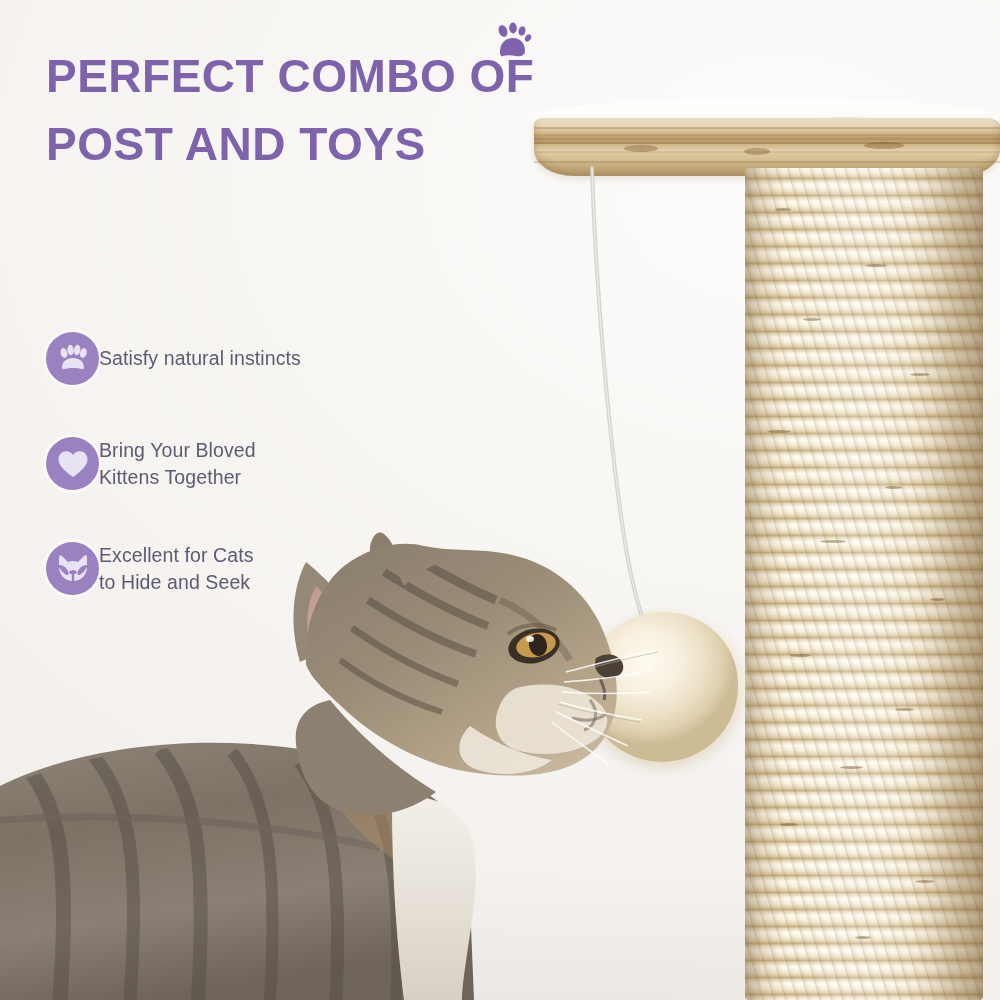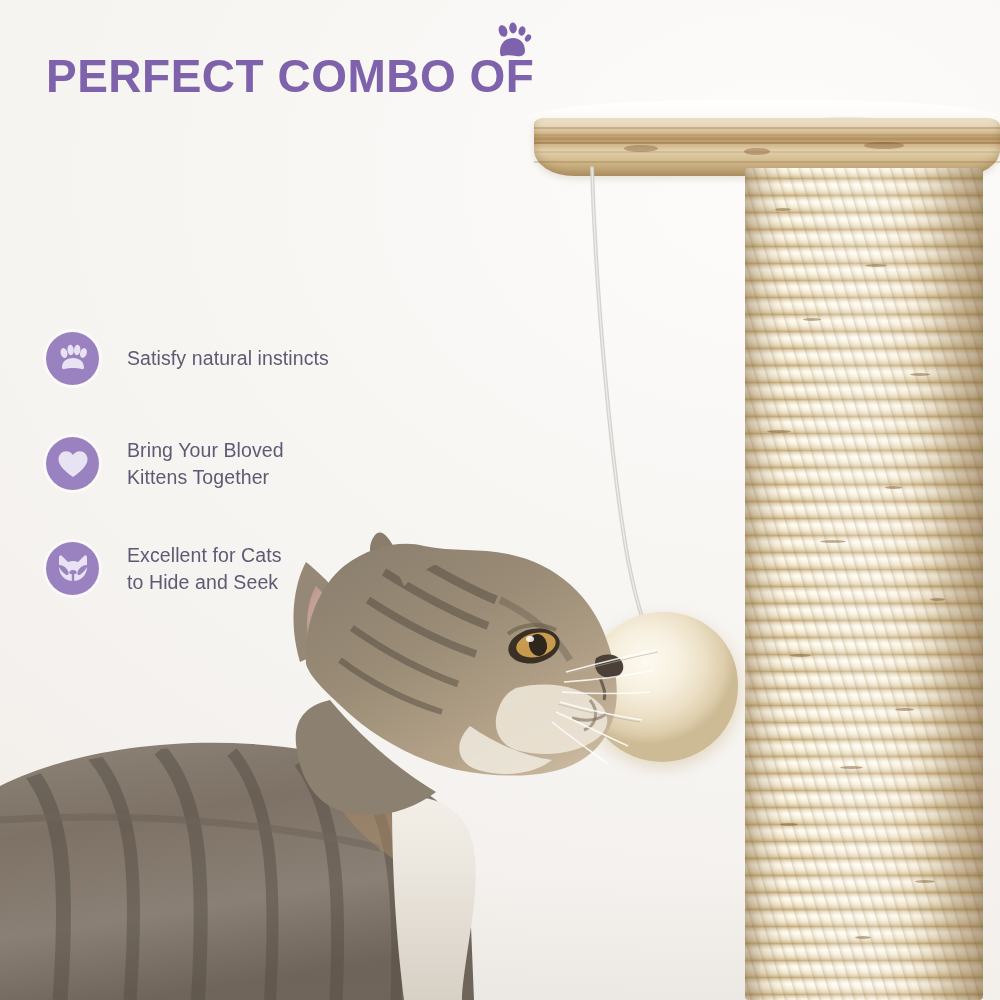--- a/index.html
+++ b/index.html
@@ -38,21 +38,20 @@
     width:40px; height:38px; z-index:31;
   }
 
   
   .features{
     position:absolute; left:46px; top:306px;
     width:420px; z-index:30;
   }
   .feature{
     display:flex; align-items:center;
-    gap:28px;
     height:105px;
   }
   .f-icon{
     flex:0 0 auto;
     width:53px; height:53px;
     border-radius:50%;
     background:#9a82c0;
     display:flex; align-items:center; justify-content:center;
     box-shadow:0 0 0 3px rgba(255,255,255,.55);
   }
@@ -368,20 +367,21 @@
         <path d="M566,674 C598,666 628,658 658,652"></path>
         <path d="M558,704 C586,712 614,718 640,722"></path>
       </g>
     </svg>
 
     <div class="floor-shadow"></div>
   </div>
 
   <div class="headline">
     <span class="l">PERFECT COMBO OF</span>
+    <span class="l">POST AND TOYS</span>
   </div>
 
   <svg class="paw-deco" viewBox="0 0 40 38">
     <ellipse cx="11" cy="9" rx="4.2" ry="6" transform="rotate(-20 11 9)" fill="#7e62ab"></ellipse>
     <ellipse cx="21" cy="6" rx="3.8" ry="5.4" transform="rotate(-4 21 6)" fill="#7e62ab"></ellipse>
     <ellipse cx="30" cy="9" rx="3.4" ry="4.8" transform="rotate(16 30 9)" fill="#7e62ab"></ellipse>
     <ellipse cx="36" cy="16" rx="2.8" ry="3.8" transform="rotate(34 36 16)" fill="#7e62ab"></ellipse>
     <path d="M8,30 C8,21 14,16 21,16 C28,16 33,21 33,29 C33,33 29,35 24,34
              C19,33 14,33 11,34 C9,35 8,33 8,30 Z" fill="#7e62ab"></path>
   </svg>

